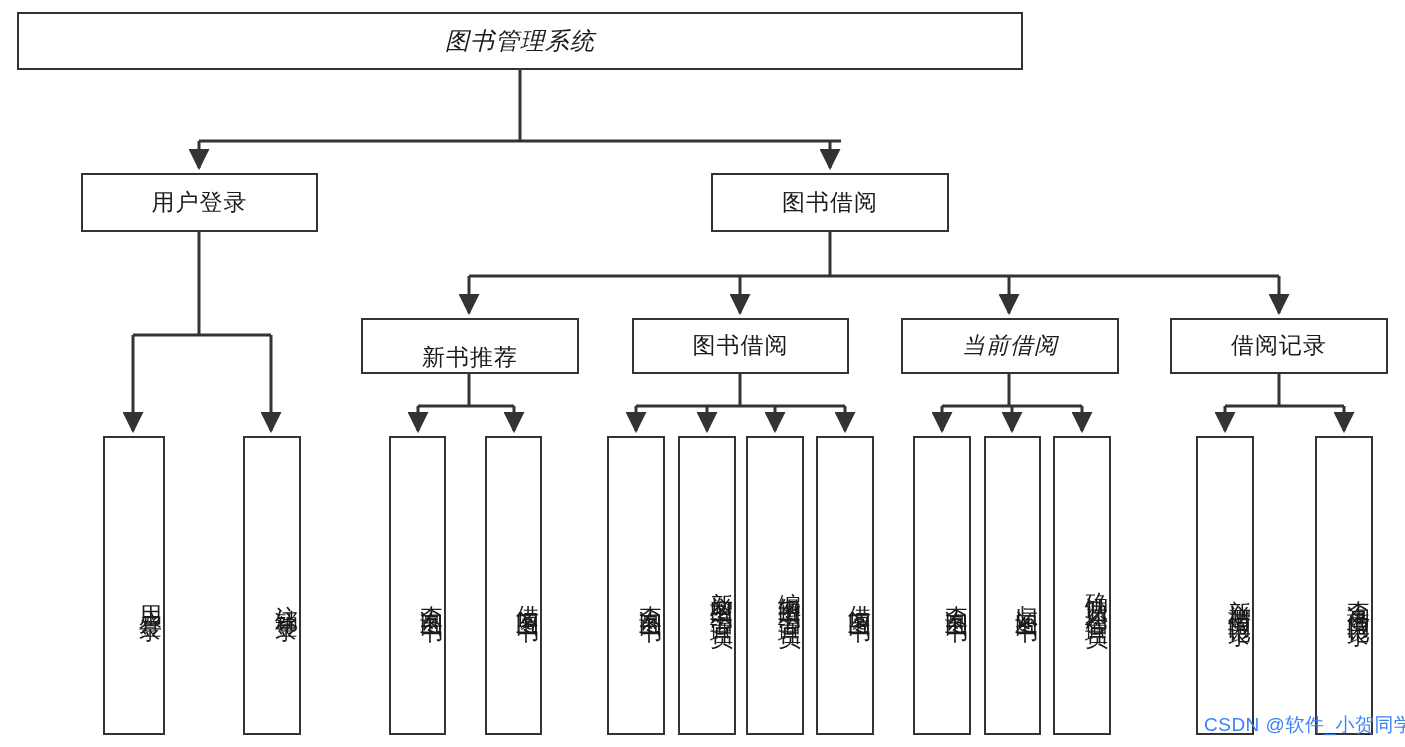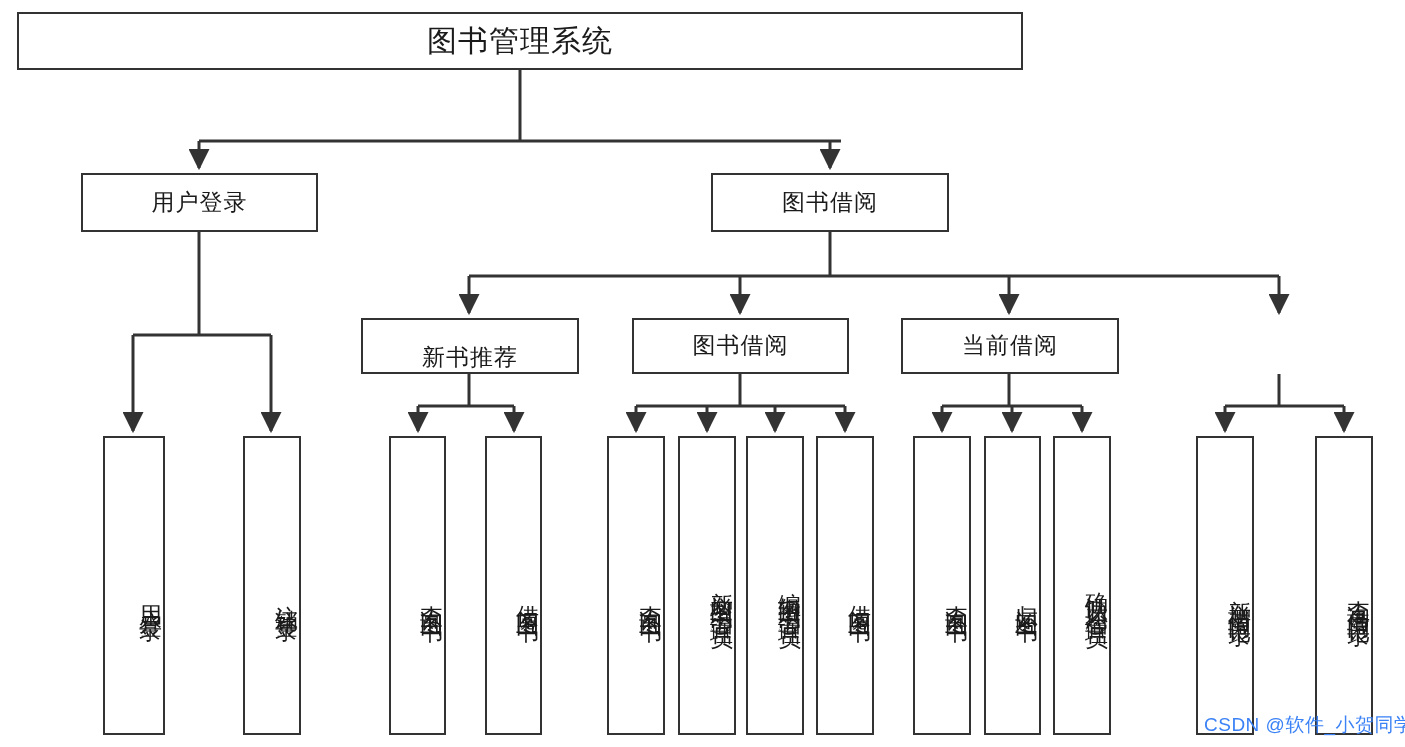--- a/index.html
+++ b/index.html
@@ -34,21 +34,22 @@
     align-items: center;
     justify-content: center;
     color: #1a1a1a;
   }
   .node.horiz {
     font-size: 23px;
     letter-spacing: 1px;
     line-height: 1.2;
   }
   .node.root {
-    font-size: 30px;
+    font-size: 24px;
+    font-style: italic;
   }
   .node.vert {
     writing-mode: vertical-rl;
     text-orientation: upright;
     font-size: 23px;
     letter-spacing: 5px;
     line-height: 1.1;
     padding-top: 22px;
     align-items: flex-start;
     justify-content: center;
@@ -132,22 +133,25 @@
   <div class="node horiz" style="left: 711px; top: 173px; width: 238px; height: 59px;">
     <span>图书借阅</span>
   </div>
 
   <div class="node horiz" style="left: 361px; top: 318px; width: 218px; height: 56px; align-items: flex-end;">
     <span>新书推荐</span>
   </div>
   <div class="node horiz" style="left: 632px; top: 318px; width: 217px; height: 56px;">
     <span>图书借阅</span>
   </div>
-  <div class="node horiz" style="left: 901px; top: 318px; width: 218px; height: 56px;">
+  <div class="node horiz" style="left: 901px; top: 318px; width: 218px; height: 56px; font-style: italic;">
     <span>当前借阅</span>
+  </div>
+  <div class="node horiz" style="left: 1170px; top: 318px; width: 218px; height: 56px;">
+    <span>借阅记录</span>
   </div>
 
   <div class="node vert" style="left: 103px; top: 436px; width: 62px; height: 299px;">
     <span class="vlabel">用户登录</span>
   </div>
   <div class="node vert" style="left: 243px; top: 436px; width: 58px; height: 299px;">
     <span class="vlabel">注销登录</span>
   </div>
   <div class="node vert" style="left: 389px; top: 436px; width: 57px; height: 299px;">
     <span class="vlabel">查询图书</span>

